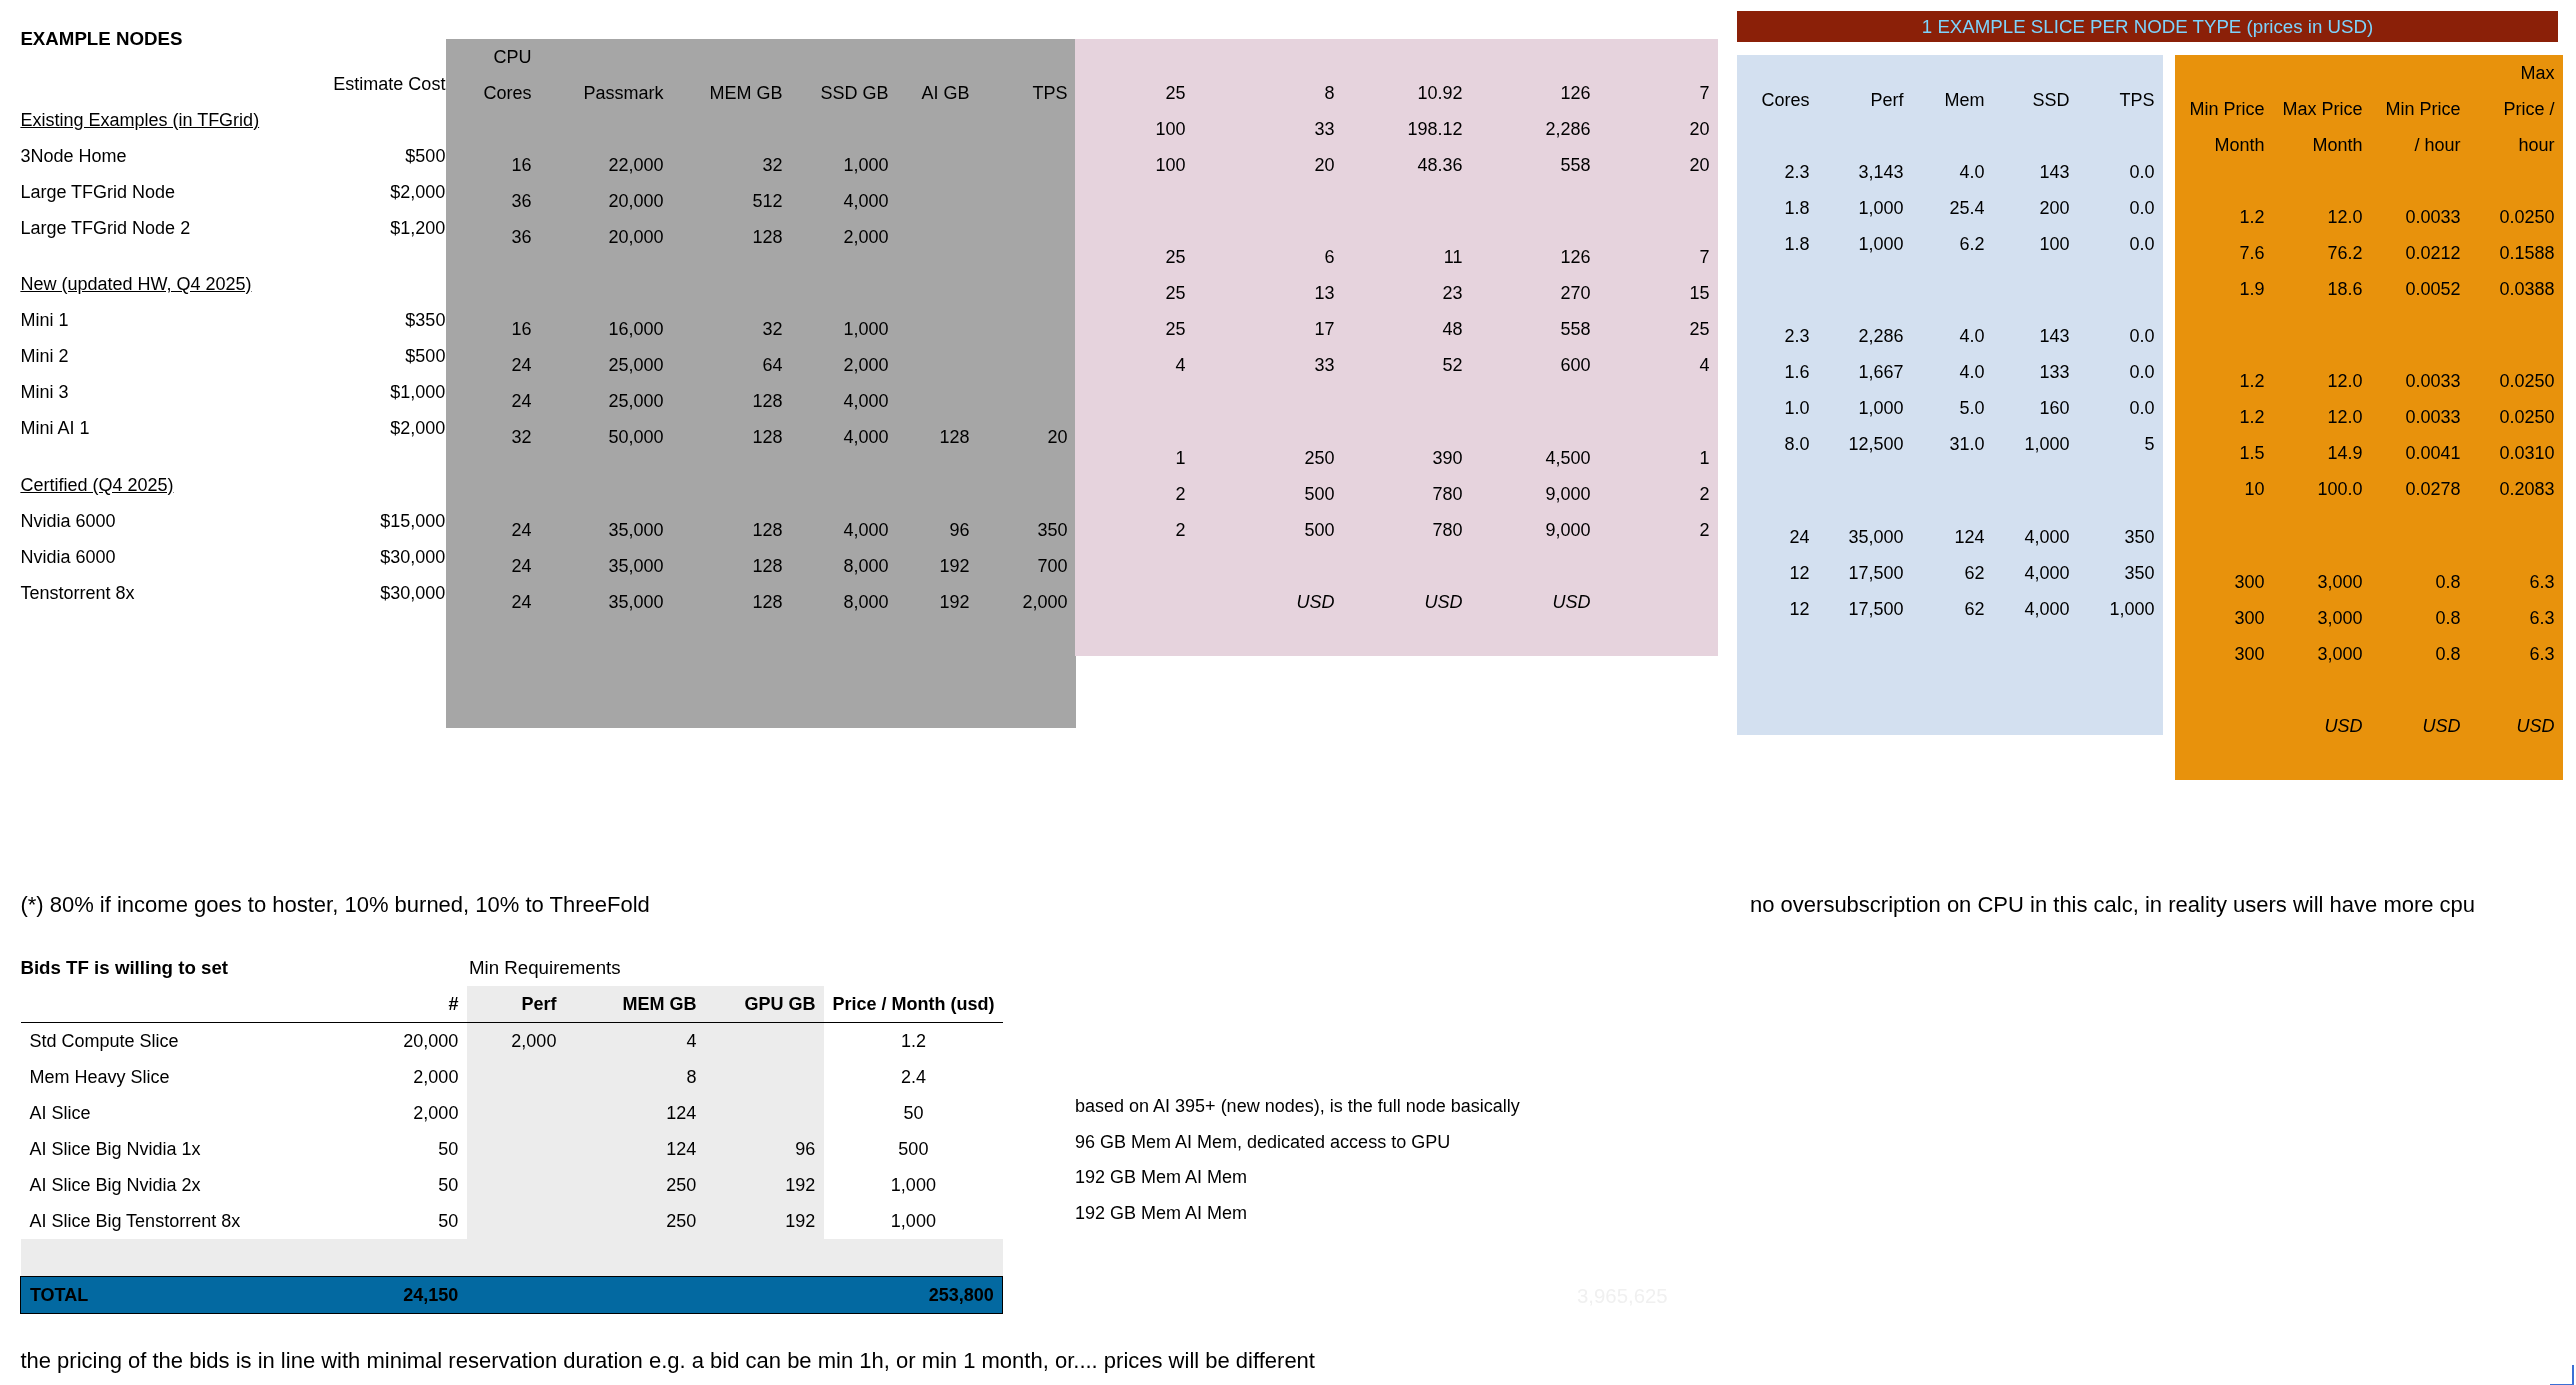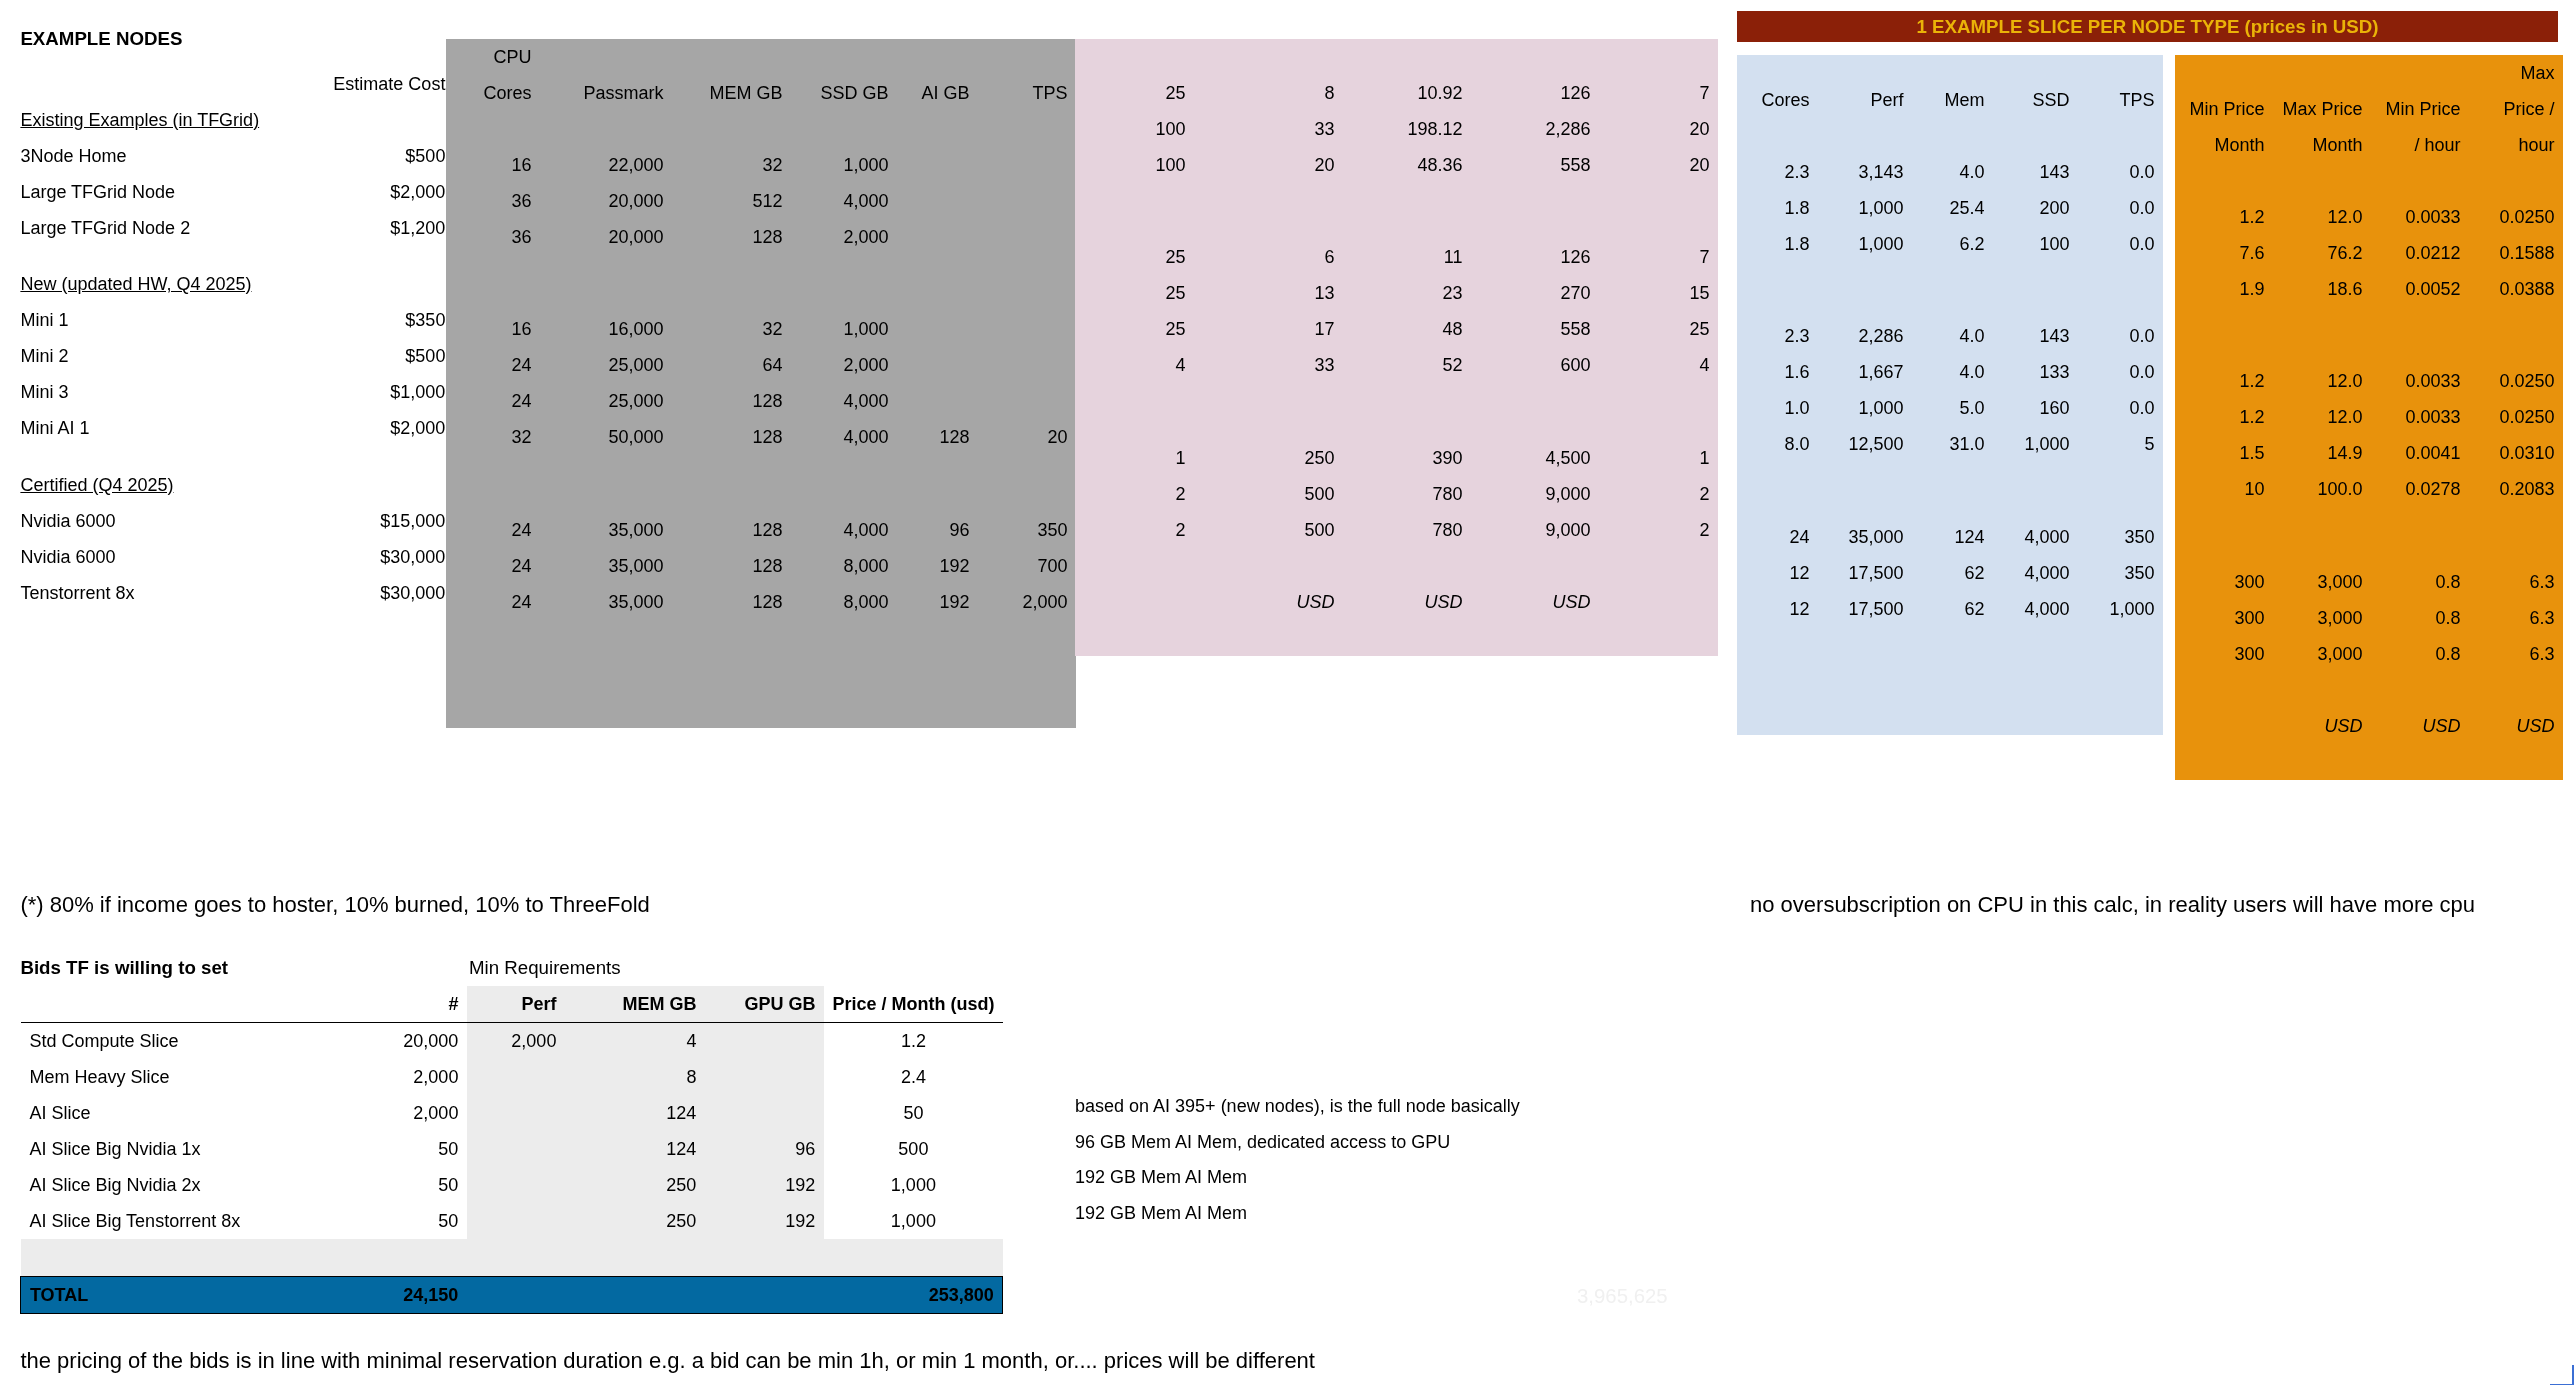--- a/index.html
+++ b/index.html
@@ -86,22 +86,22 @@
     background: #e8920c;
   }
   
   #slice-header-bar {
     position: absolute;
     left: 1737px;
     top: 11px;
     width: 821px;
     height: 31px;
     background: #8b2008;
-    color: #eab308;
-    font-weight: bold;
+    color: #7dd3fc;
+    font-weight: normal;
     font-size: 18.7px;
     text-align: center;
     line-height: 31px;
   }
 
   .head-row td {
     font-weight: bold;
     vertical-align: bottom;
     line-height: 22px;
     height: auto;

